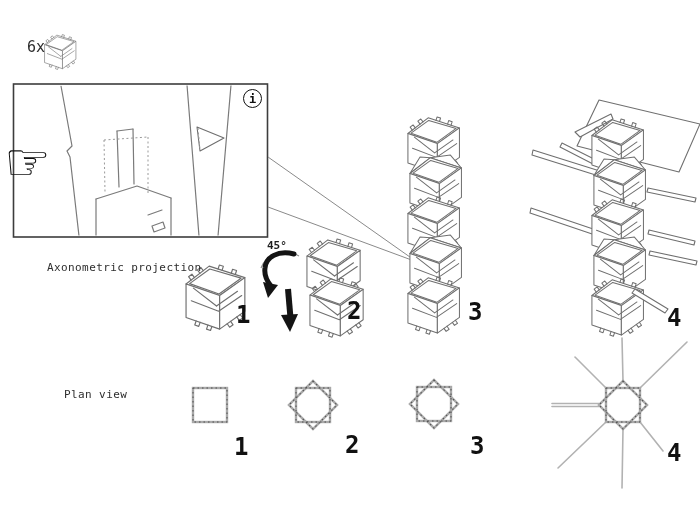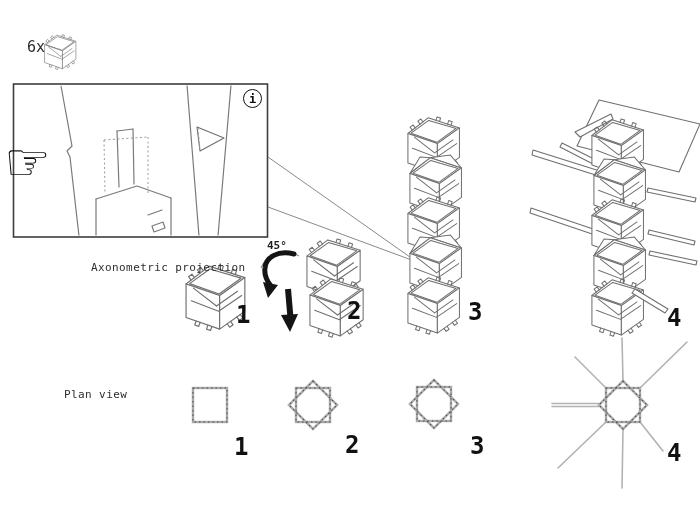--- a/index.html
+++ b/index.html
@@ -183,21 +183,21 @@
   </svg>
 
   <div class="qty" style="left:27px;top:38px;">6x</div>
 
   <div class="info" style="left:243px;top:89px;">
     <span>i</span>
   </div>
 
   <div class="hand" style="left:4px;top:136px;">☞</div>
 
-  <div class="label" style="left:47px;top:261px;margin-left:44px;">Axonometric projection</div>
+  <div class="label" style="left:47px;top:261px;">Axonometric projection</div>
 
   <div class="deg" style="left:267px;top:239px;">45°</div>
 
   <div class="step-num" style="left:236px;top:303px;">1</div>
   <div class="step-num" style="left:347px;top:299px;">2</div>
   <div class="step-num" style="left:468px;top:300px;">3</div>
   <div class="step-num" style="left:667px;top:306px;">4</div>
 
   <div class="label" style="left:64px;top:388px;">Plan view</div>
 

